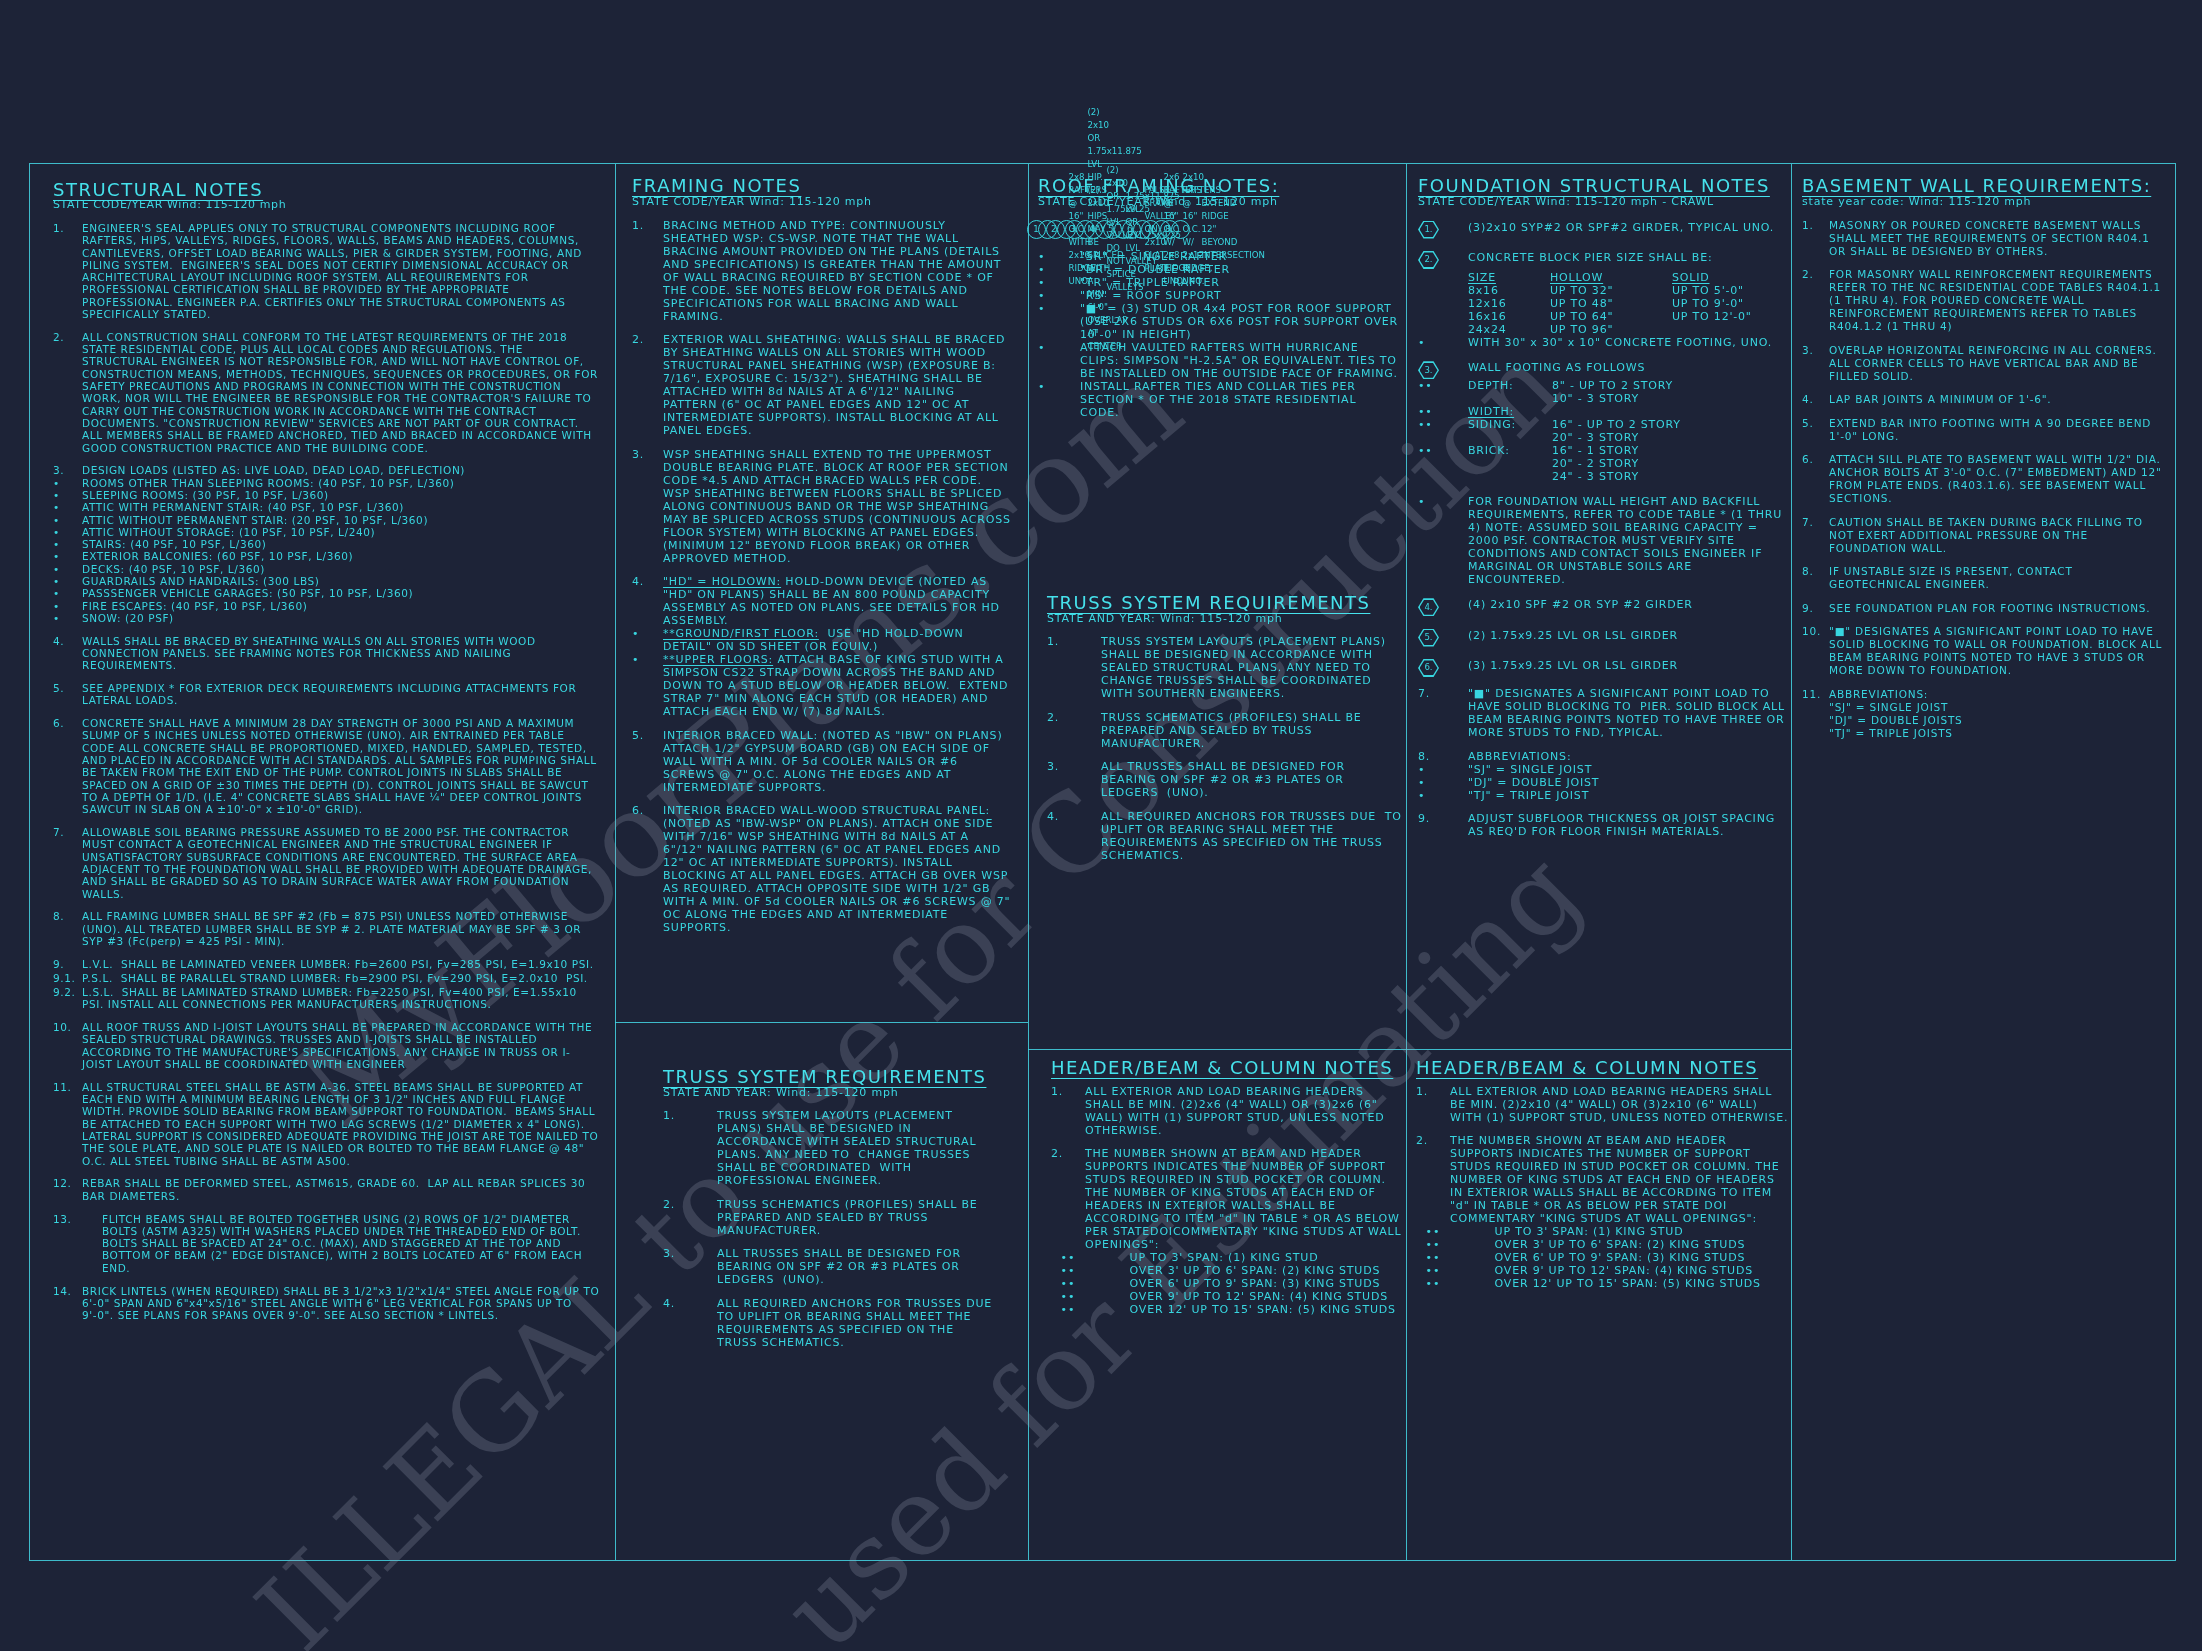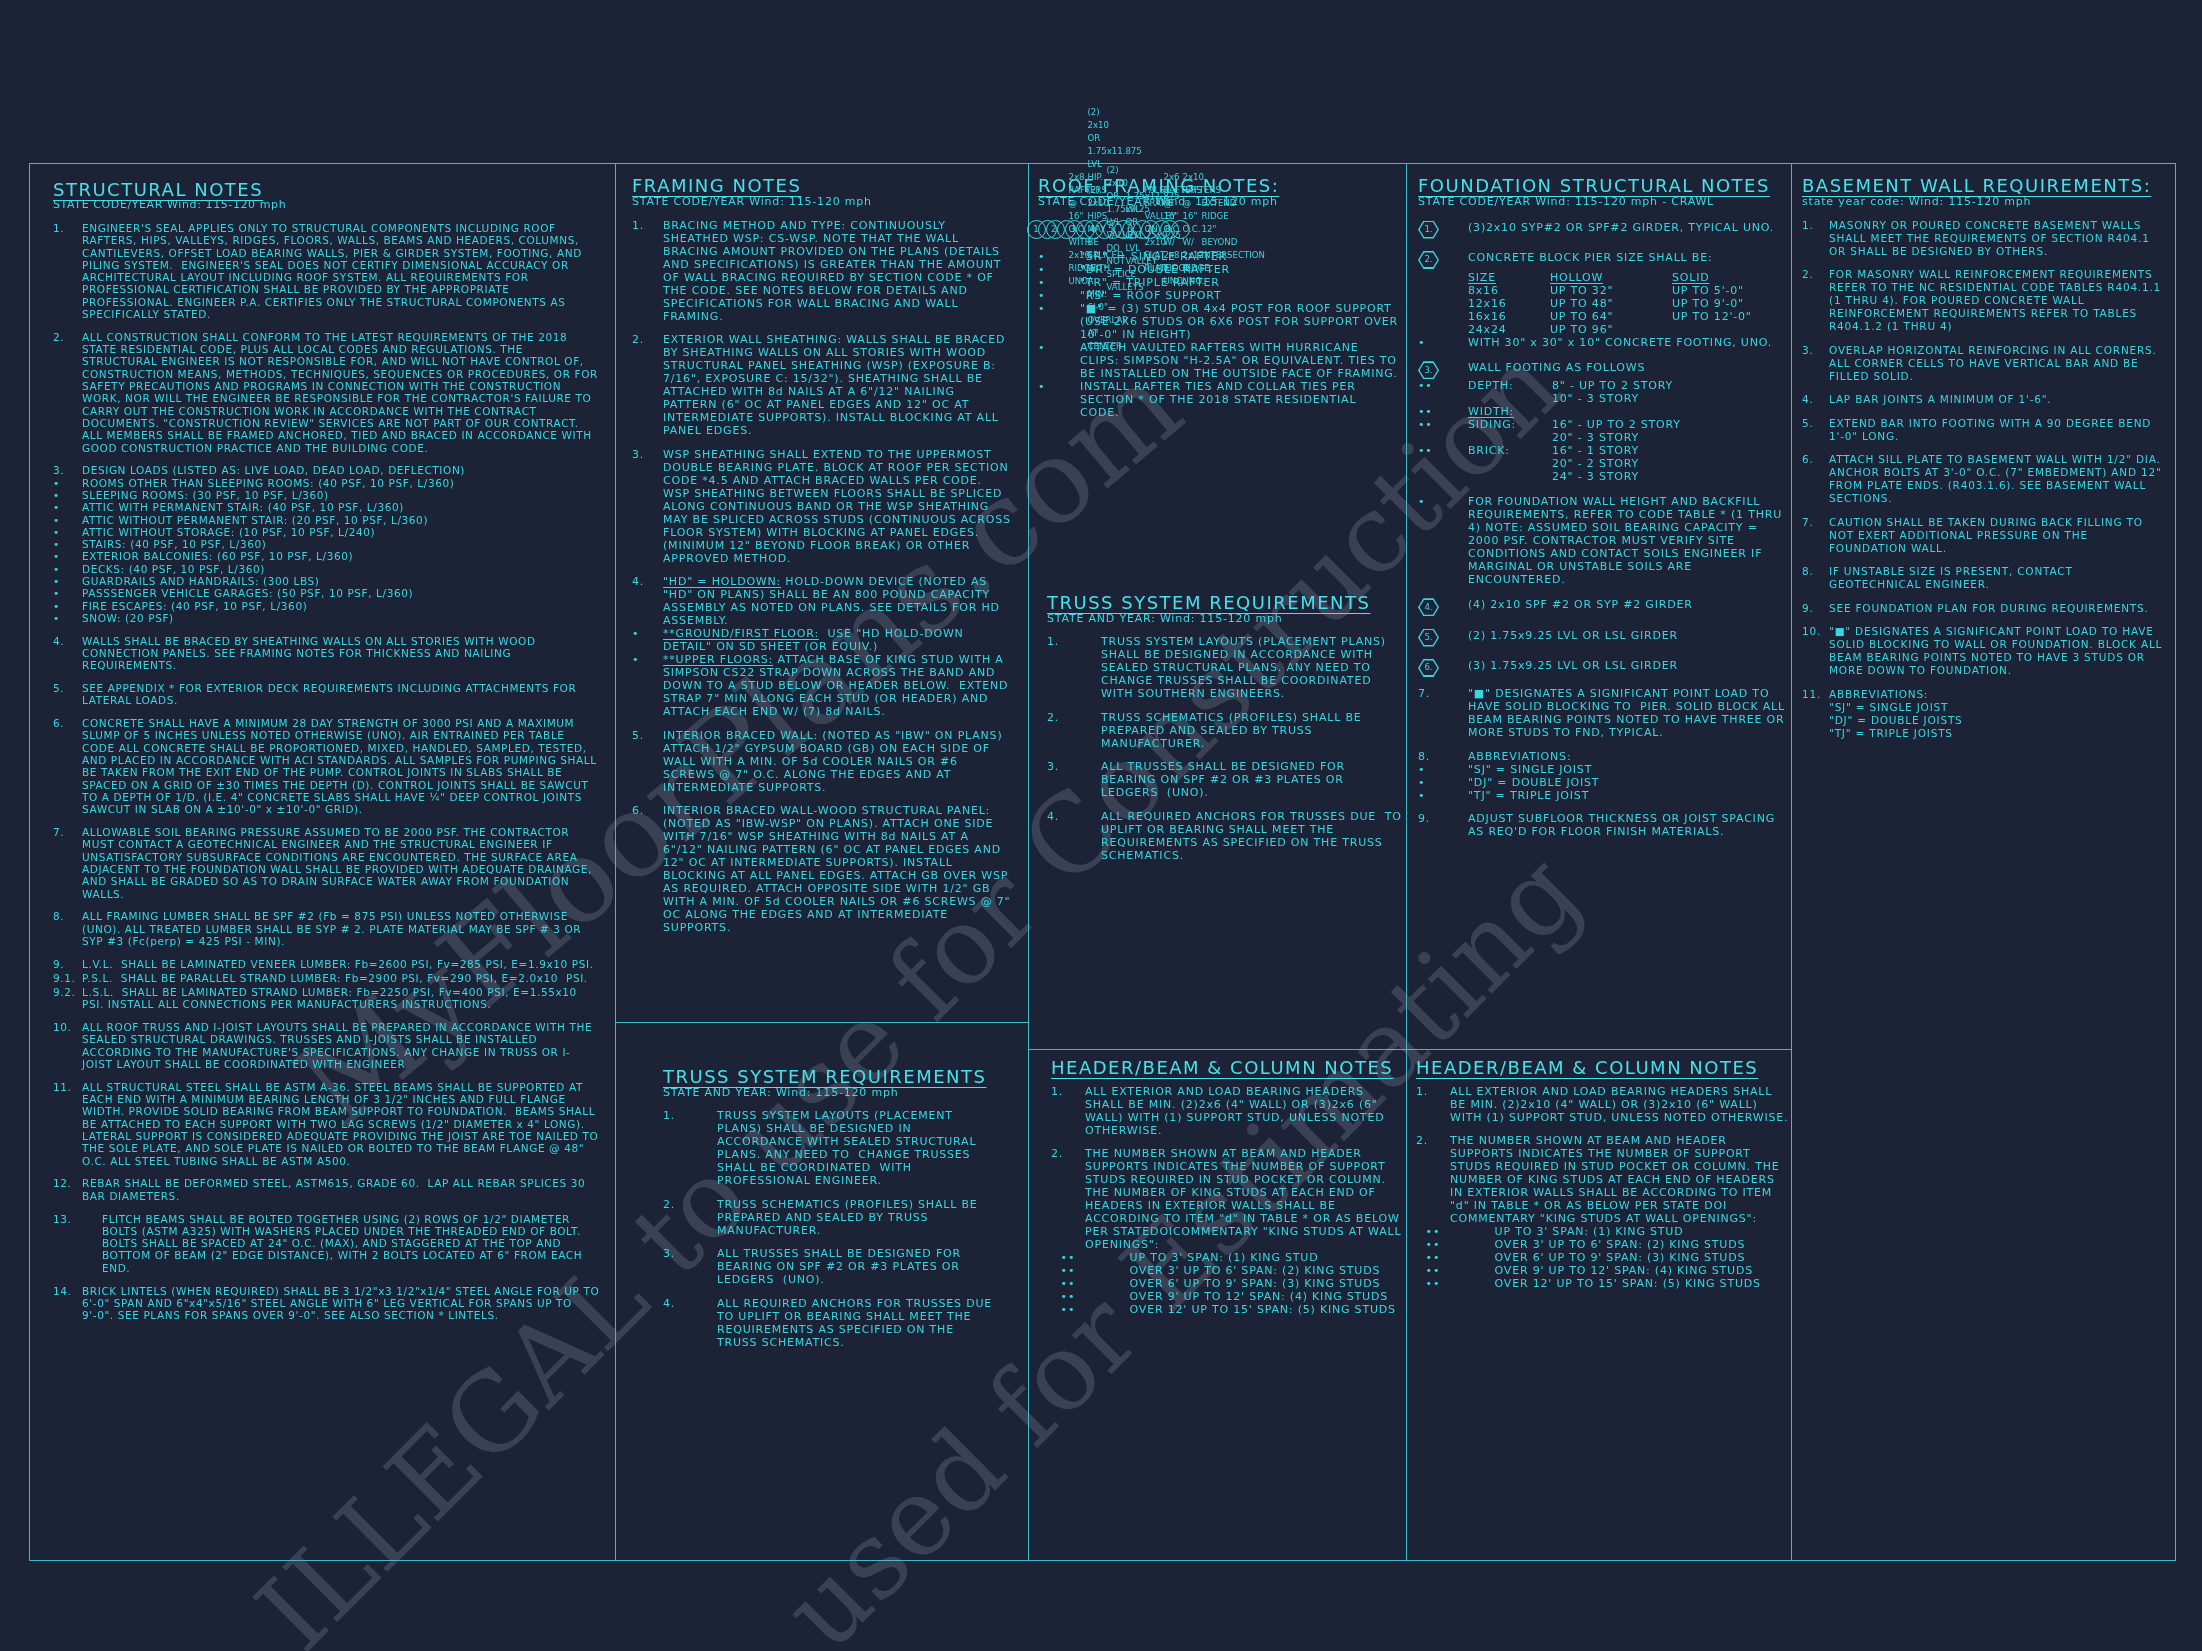--- a/index.html
+++ b/index.html
@@ -418,21 +418,21 @@
       <div class="row item" style="margin-top: 10.5px;">
         <span class="mk">7.</span>
         <span class="tx"><span>CAUTION SHALL BE TAKEN DURING BACK FILLING TO NOT EXERT ADDITIONAL PRESSURE ON THE FOUNDATION WALL.</span></span>
       </div>
       <div class="row item" style="margin-top: 10.5px;">
         <span class="mk">8.</span>
         <span class="tx"><span>IF UNSTABLE SIZE IS PRESENT, CONTACT GEOTECHNICAL ENGINEER.</span></span>
       </div>
       <div class="row item" style="margin-top: 10.5px;">
         <span class="mk">9.</span>
-        <span class="tx"><span>SEE FOUNDATION PLAN FOR DURING REQUIREMENTS.</span></span>
+        <span class="tx"><span>SEE FOUNDATION PLAN FOR FOOTING INSTRUCTIONS.</span></span>
       </div>
       <div class="row item" style="margin-top: 10.5px;">
         <span class="mk">10.</span>
         <span class="tx"><span>"■" DESIGNATES A SIGNIFICANT POINT LOAD TO HAVE SOLID BLOCKING TO WALL OR FOUNDATION. BLOCK ALL BEAM BEARING POINTS NOTED TO HAVE 3 STUDS OR MORE DOWN TO FOUNDATION.</span></span>
       </div>
       <div class="row item" style="margin-top: 10.5px;">
         <span class="mk">11.</span>
         <span class="tx"><span>ABBREVIATIONS:</span></span>
       </div>
       <div class="row plain" style="margin-top: 0px;">

